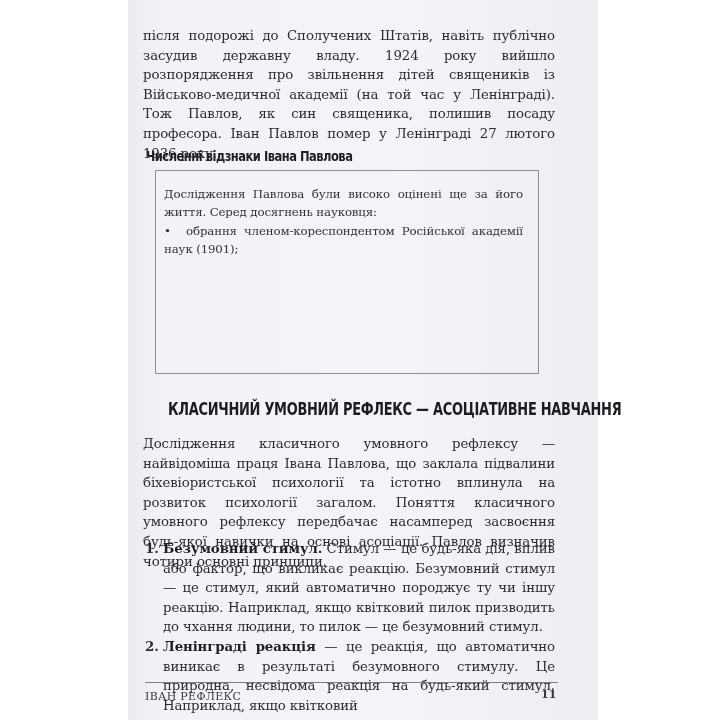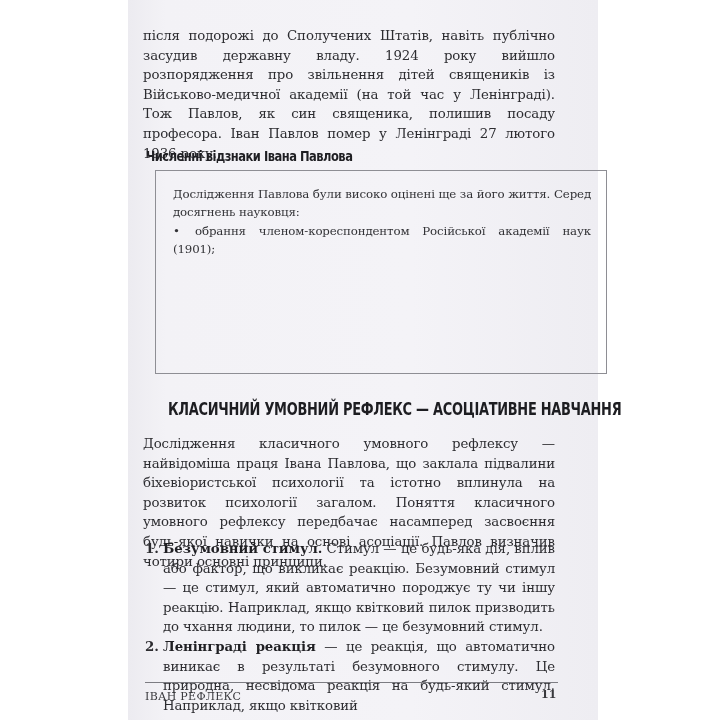--- a/index.html
+++ b/index.html
@@ -45,25 +45,25 @@
       letter-spacing: -0.6px;
       transform: scaleX(0.82);
       transform-origin: left center;
       color: #1f1f23;
       white-space: nowrap;
     }
     .box {
       position: absolute;
       left: 27px;
       top: 170px;
-      width: 452px;
+      width: 384px;
       height: 204px;
       border: 1.4px solid #8e8e94;
       box-sizing: border-box;
-      padding: 14px 15px 0 17px;
+      padding: 14px 15px 0 8px;
     }
     .box-text {
       font-size: 11.8px;
       line-height: 18.3px;
       text-align: justify;
       color: #333337;
       margin: 0;
       letter-spacing: -0.15px;
     }
     .bullet-item {

